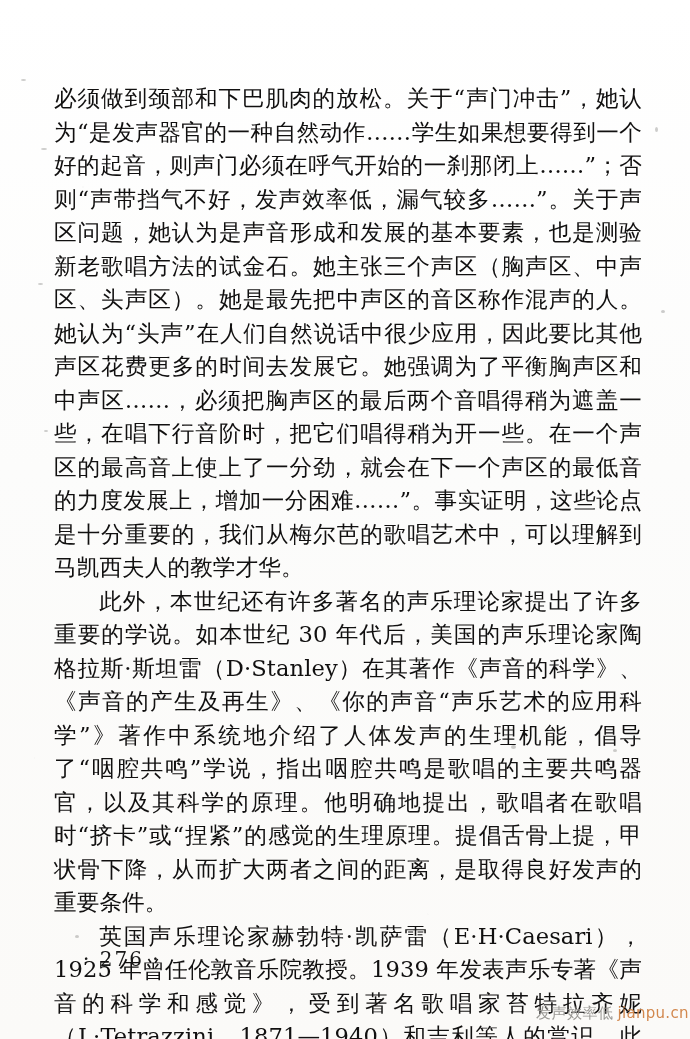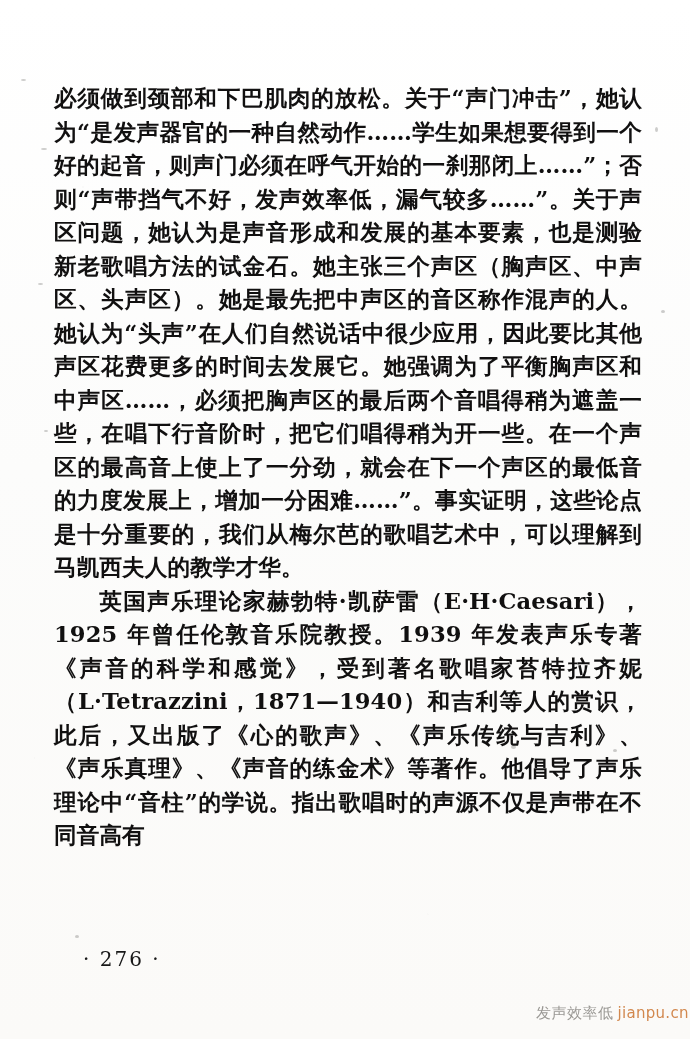--- a/index.html
+++ b/index.html
@@ -40,21 +40,21 @@
   }
 
   .para {
     margin: 0;
     font-size: 22.6px;
     line-height: 33.5px;
     color: #111010;
     text-align: justify;
     text-justify: inter-character;
     letter-spacing: 0.1px;
-    font-weight: 700;
+    font-weight: 400;
     -webkit-font-smoothing: none;
   }
   .para.indent {
     text-indent: 2em;
   }
   .para + .para {
     margin-top: 0;
   }
 
   #page-number {
@@ -106,20 +106,21 @@
   <div class="smudge" style="left:38px;  top:283px; width:5px; height:2px;"></div>
   <div class="smudge" style="left:44px;  top:430px; width:4px; height:2px;"></div>
   <div class="smudge" style="left:655px; top:127px; width:3px; height:5px;"></div>
   <div class="smudge" style="left:661px; top:310px; width:4px; height:3px;"></div>
   <div class="smudge" style="left:613px; top:749px; width:4px; height:3px;"></div>
   <div class="smudge" style="left:511px; top:745px; width:5px; height:4px;"></div>
   <div class="smudge" style="left:75px;  top:935px; width:4px; height:3px;"></div>
 
   <div id="text-column">
     <p class="para">必须做到颈部和下巴肌肉的放松。关于“声门冲击”，她认为“是发声器官的一种自然动作……学生如果想要得到一个好的起音，则声门必须在呼气开始的一刹那闭上……”；否则“声带挡气不好，发声效率低，漏气较多……”。关于声区问题，她认为是声音形成和发展的基本要素，也是测验新老歌唱方法的试金石。她主张三个声区（胸声区、中声区、头声区）。她是最先把中声区的音区称作混声的人。她认为“头声”在人们自然说话中很少应用，因此要比其他声区花费更多的时间去发展它。她强调为了平衡胸声区和中声区……，必须把胸声区的最后两个音唱得稍为遮盖一些，在唱下行音阶时，把它们唱得稍为开一些。在一个声区的最高音上使上了一分劲，就会在下一个声区的最低音的力度发展上，增加一分困难……”。事实证明，这些论点是十分重要的，我们从梅尔芭的歌唱艺术中，可以理解到马凯西夫人的教学才华。</p>
+    <p class="para indent">此外，本世纪还有许多著名的声乐理论家提出了许多重要的学说。如本世纪 30 年代后，美国的声乐理论家陶格拉斯·斯坦雷（D·Stanley）在其著作《声音的科学》、《声音的产生及再生》、《你的声音“声乐艺术的应用科学”》著作中系统地介绍了人体发声的生理机能，倡导了“咽腔共鸣”学说，指出咽腔共鸣是歌唱的主要共鸣器官，以及其科学的原理。他明确地提出，歌唱者在歌唱时“挤卡”或“捏紧”的感觉的生理原理。提倡舌骨上提，甲状骨下降，从而扩大两者之间的距离，是取得良好发声的重要条件。</p>
     <p class="para indent">英国声乐理论家赫勃特·凯萨雷（E·H·Caesari），1925 年曾任伦敦音乐院教授。1939 年发表声乐专著《声音的科学和感觉》，受到著名歌唱家苔特拉齐妮（L·Tetrazzini，1871—1940）和吉利等人的赏识，此后，又出版了《心的歌声》、《声乐传统与吉利》、《声乐真理》、《声音的练金术》等著作。他倡导了声乐理论中“音柱”的学说。指出歌唱时的声源不仅是声带在不同音高有</p>
   </div>
 
   <div id="page-number">· 276 ·</div>
 
   <div id="watermark">
     <span class="wm-cn">发声效率低</span><span class="wm-url">jianpu.cn</span>
   </div>
 
 </div>

